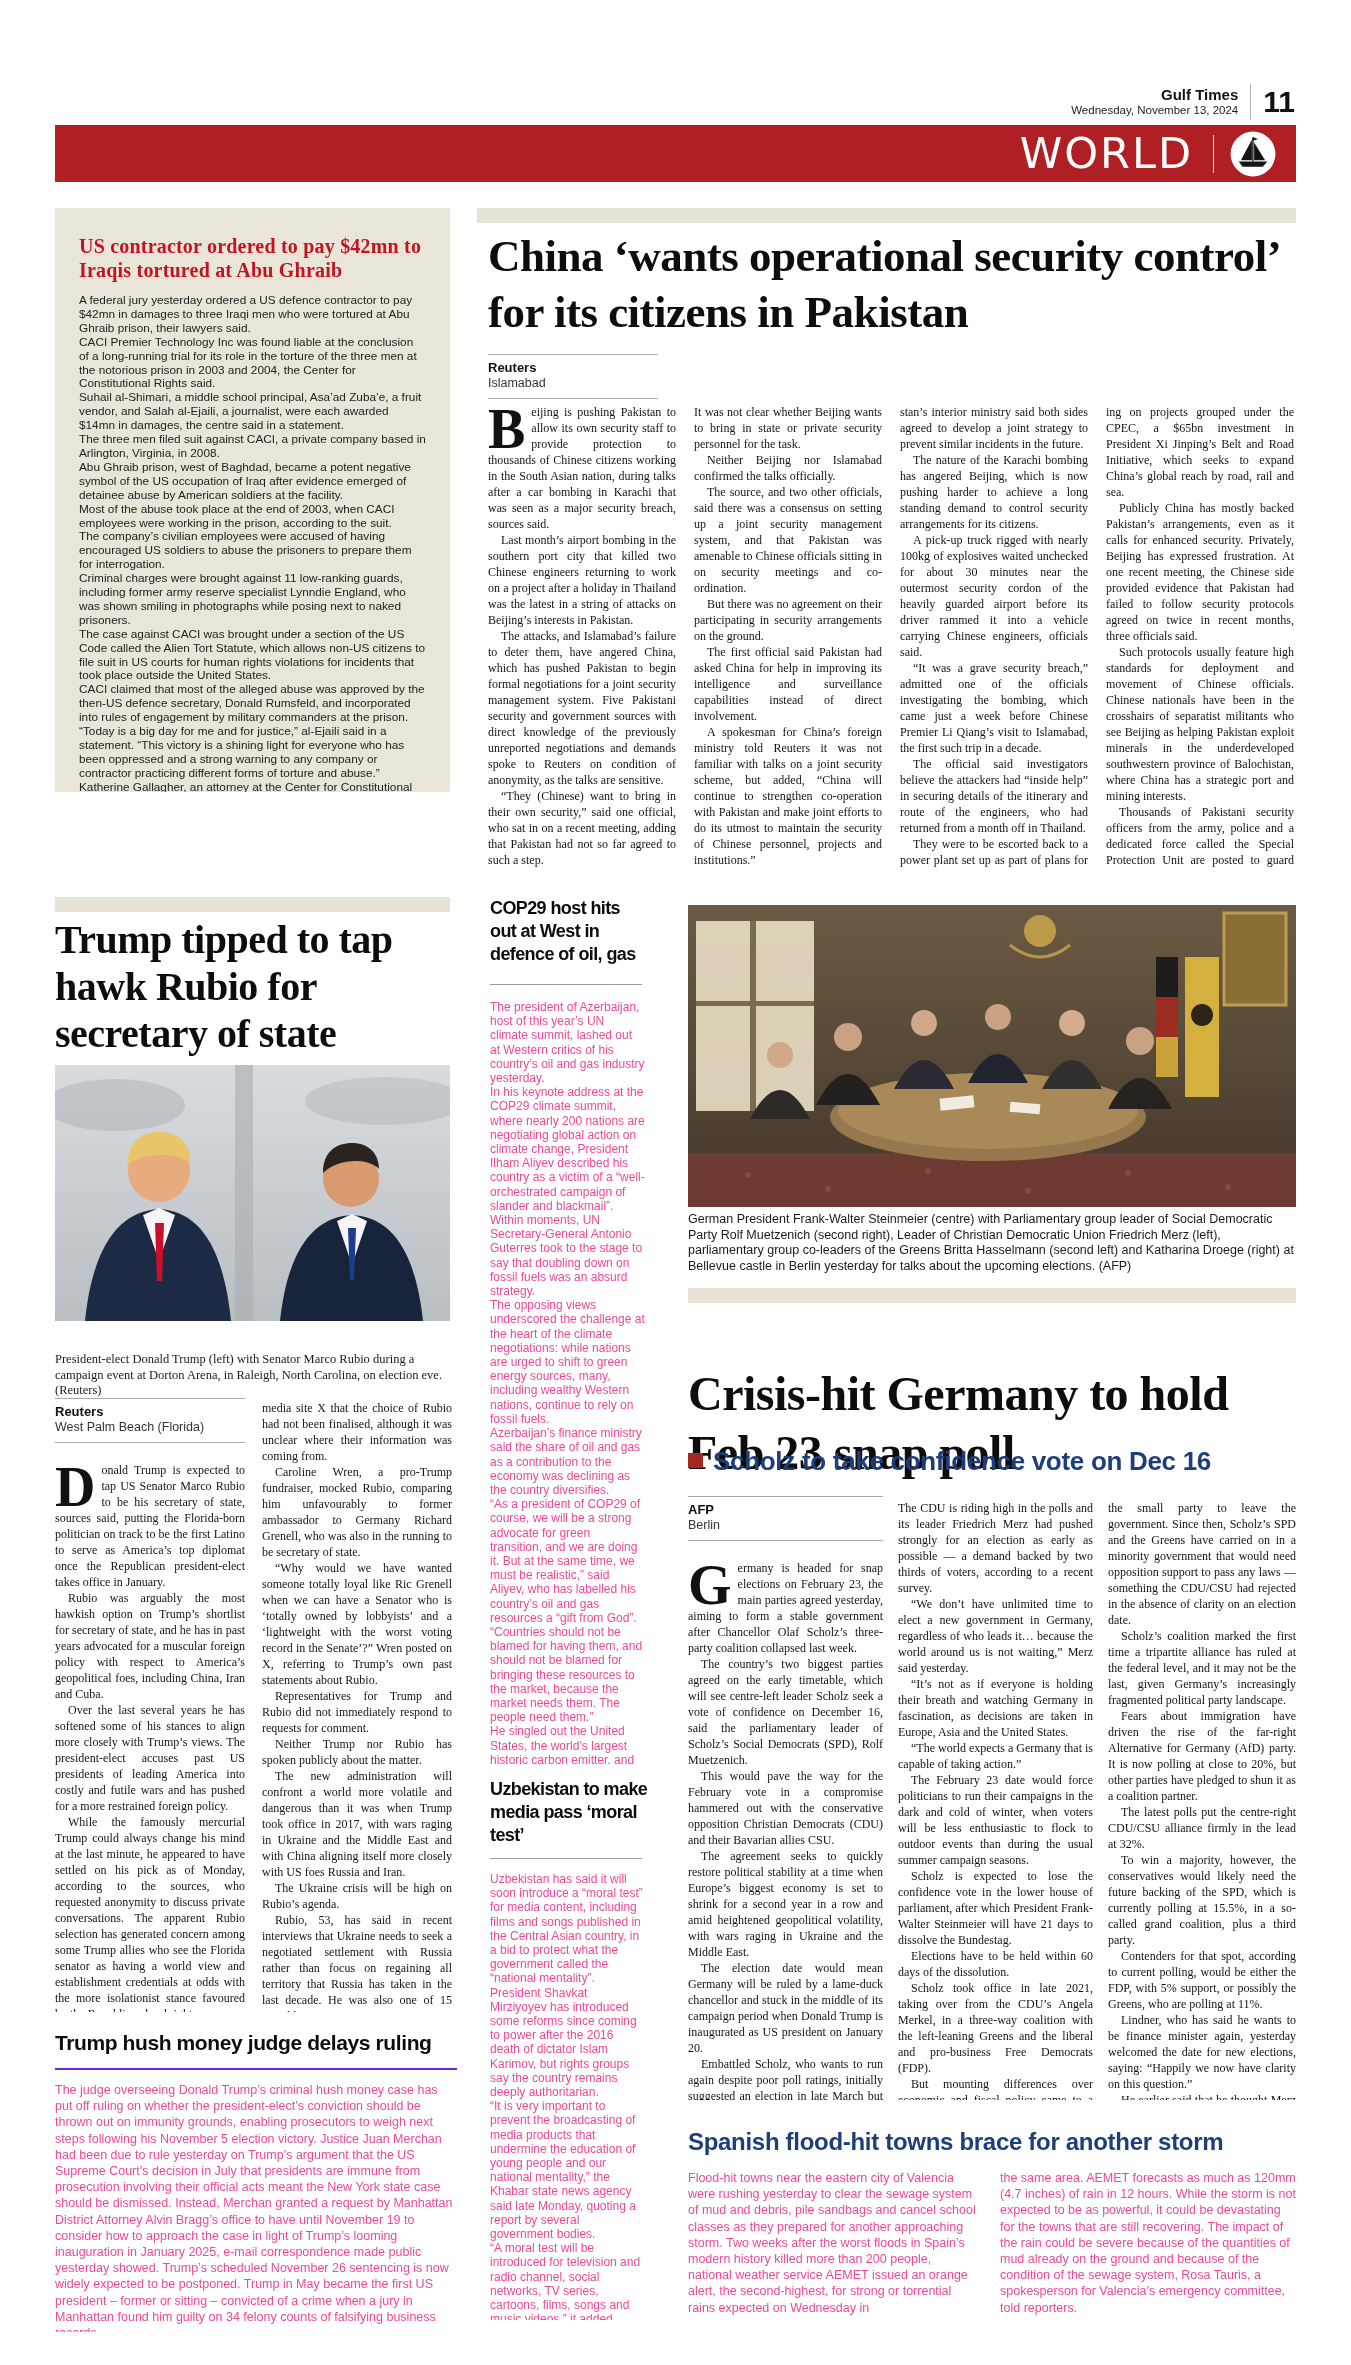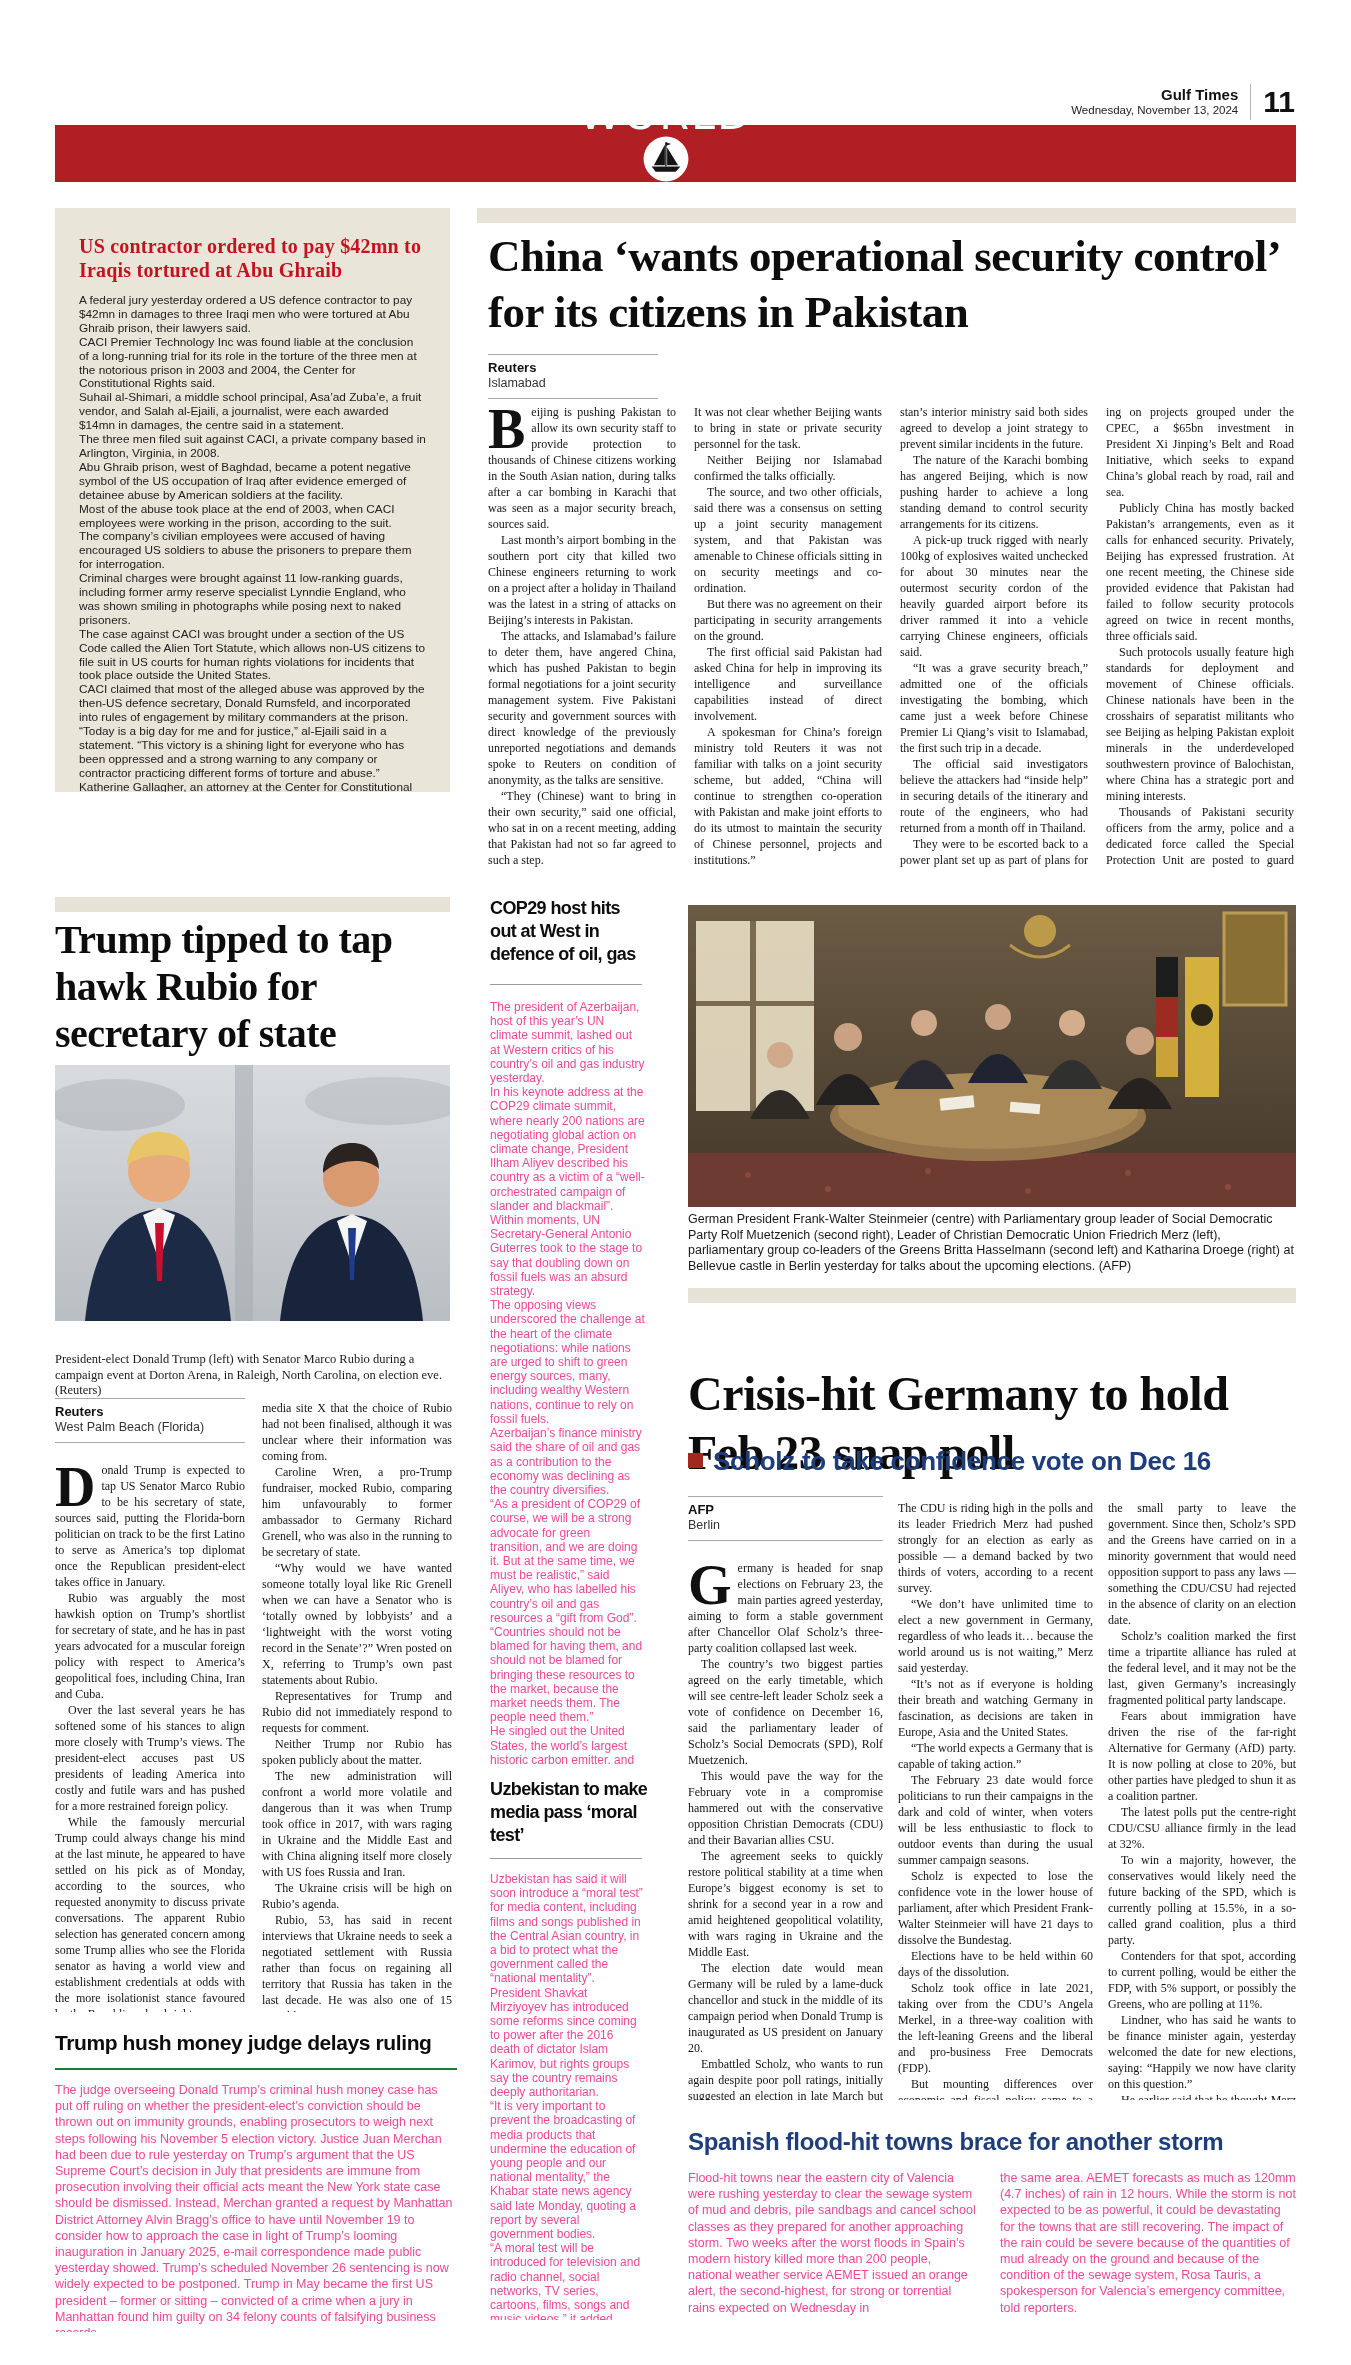--- a/index.html
+++ b/index.html
@@ -14,21 +14,20 @@
   .mast-text { text-align:right; }
   .paper-name { font-weight:bold; font-size:15px; line-height:17px; color:#111; }
   .paper-date { font-size:11.5px; line-height:15px; color:#222; }
   .mast-sep { width:1px; height:36px; background:#b5b5b5; }
   .page-num { font-weight:bold; font-size:30px; line-height:34px; color:#111; }
 
   .banner {
     position:absolute; left:55px; top:125px; width:1241px; height:57px;
     background:#b01f24; display:flex; align-items:center; justify-content:flex-end;
     padding-right:20px;
-    flex-direction:column;
   }
   .banner-title { color:#fff; font-size:43px; line-height:43px; letter-spacing:2px; font-family:"DejaVu Sans", sans-serif; font-weight:400; }
   .banner-sep { width:1px; height:38px; background:rgba(255,255,255,.85); margin:0 16px 0 20px; }
   .banner-circle { width:46px; height:46px; }
 
   
   .kicker { position:absolute; background:#e6e2d5; height:15px; }
   .byline { border-top:1px solid #a9a9a9; border-bottom:1px solid #a9a9a9; padding:5px 0 7px; }
   .agency { font-weight:bold; font-size:13px; line-height:16px; color:#111; }
   .city   { font-size:12.5px; line-height:15px; color:#333; }
@@ -103,21 +102,21 @@
   .de-subhead .txt { font-weight:bold; font-size:26px; line-height:30px; color:#1e3d7b; letter-spacing:-.3px; }
   .de-byline { position:absolute; left:688px; top:1496px; width:195px; }
   .de-c1 { left:688px;  top:1560px; width:195px; height:540px; }
   .de-c2 { left:898px;  top:1500px; width:195px; height:600px; }
   .de-c3 { left:1108px; top:1500px; width:188px; height:600px; }
 
   
   .hush-headline {
     position:absolute; left:55px; top:2030px; width:402px;
     font-weight:bold; font-size:21px; line-height:26px; color:#0d0d0d; letter-spacing:-.4px;
-    border-bottom:2px solid #15803d; padding-bottom:12px;
+    border-bottom:2px solid #6d28d9; padding-bottom:12px;
   }
   .hush-body { left:55px; top:2082px; width:400px; height:250px; font-size:12.5px; line-height:16.2px; }
 
   
   .spain-headline {
     position:absolute; left:688px; top:2128px; width:612px;
     font-weight:bold; font-size:24px; line-height:28px; color:#1e3d7b; letter-spacing:-.3px;
   }
   .spain-c1 { left:688px;  top:2170px; width:290px; height:162px; font-size:12.5px; line-height:16.2px; }
   .spain-c2 { left:1000px; top:2170px; width:296px; height:162px; font-size:12.5px; line-height:16.2px; }

